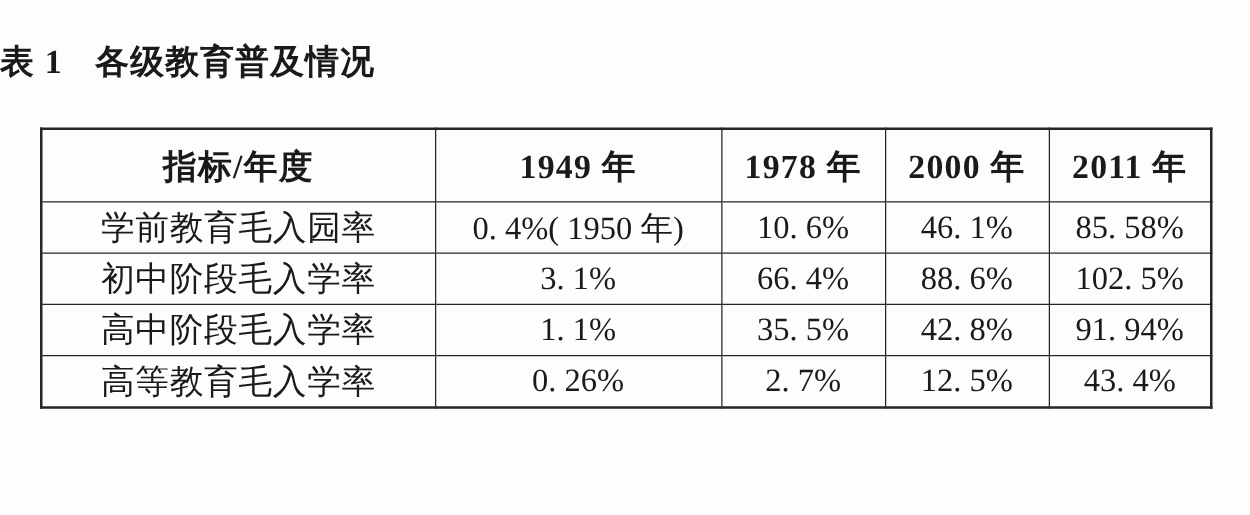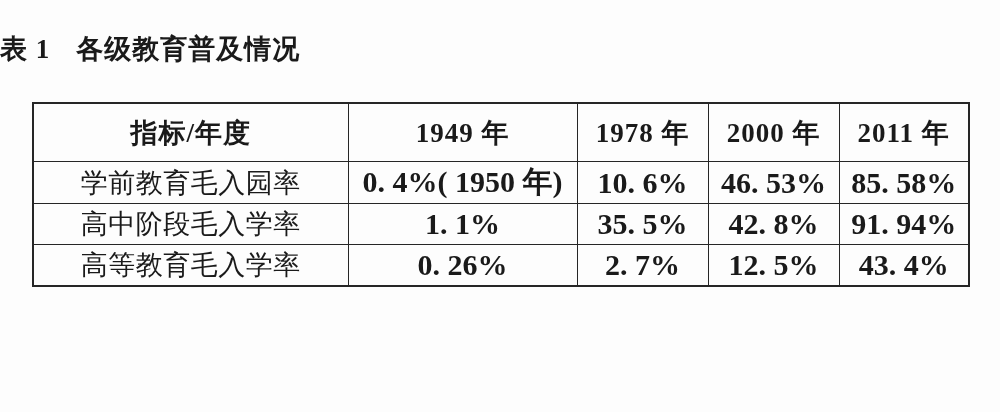--- a/index.html
+++ b/index.html
@@ -57,22 +57,22 @@
     letter-spacing: 1px;
   }
   tbody th {
     height: 40px;
     font-size: 27px;
     font-weight: normal;
     letter-spacing: 0.5px;
   }
   tbody td {
     height: 40px;
-    font-size: 30px;
-    font-weight: bold;
+    font-size: 26px;
+    font-weight: normal;
   }
 </style>
 </head>
 <body>
 
 <div class="page">
 
   <div class="title">
     <span class="title-prefix">表 1</span><span class="title-text">各级教育普及情况</span>
   </div>
@@ -92,22 +92,29 @@
         <th>1978 年</th>
         <th>2000 年</th>
         <th>2011 年</th>
       </tr>
     </thead>
     <tbody>
       <tr>
         <th>学前教育毛入园率</th>
         <td>0. 4%( 1950 年)</td>
         <td>10. 6%</td>
-        <td>46. 53%</td>
+        <td>46. 1%</td>
         <td>85. 58%</td>
+      </tr>
+      <tr>
+        <th>初中阶段毛入学率</th>
+        <td>3. 1%</td>
+        <td>66. 4%</td>
+        <td>88. 6%</td>
+        <td>102. 5%</td>
       </tr>
       <tr>
         <th>高中阶段毛入学率</th>
         <td>1. 1%</td>
         <td>35. 5%</td>
         <td>42. 8%</td>
         <td>91. 94%</td>
       </tr>
       <tr>
         <th>高等教育毛入学率</th>

